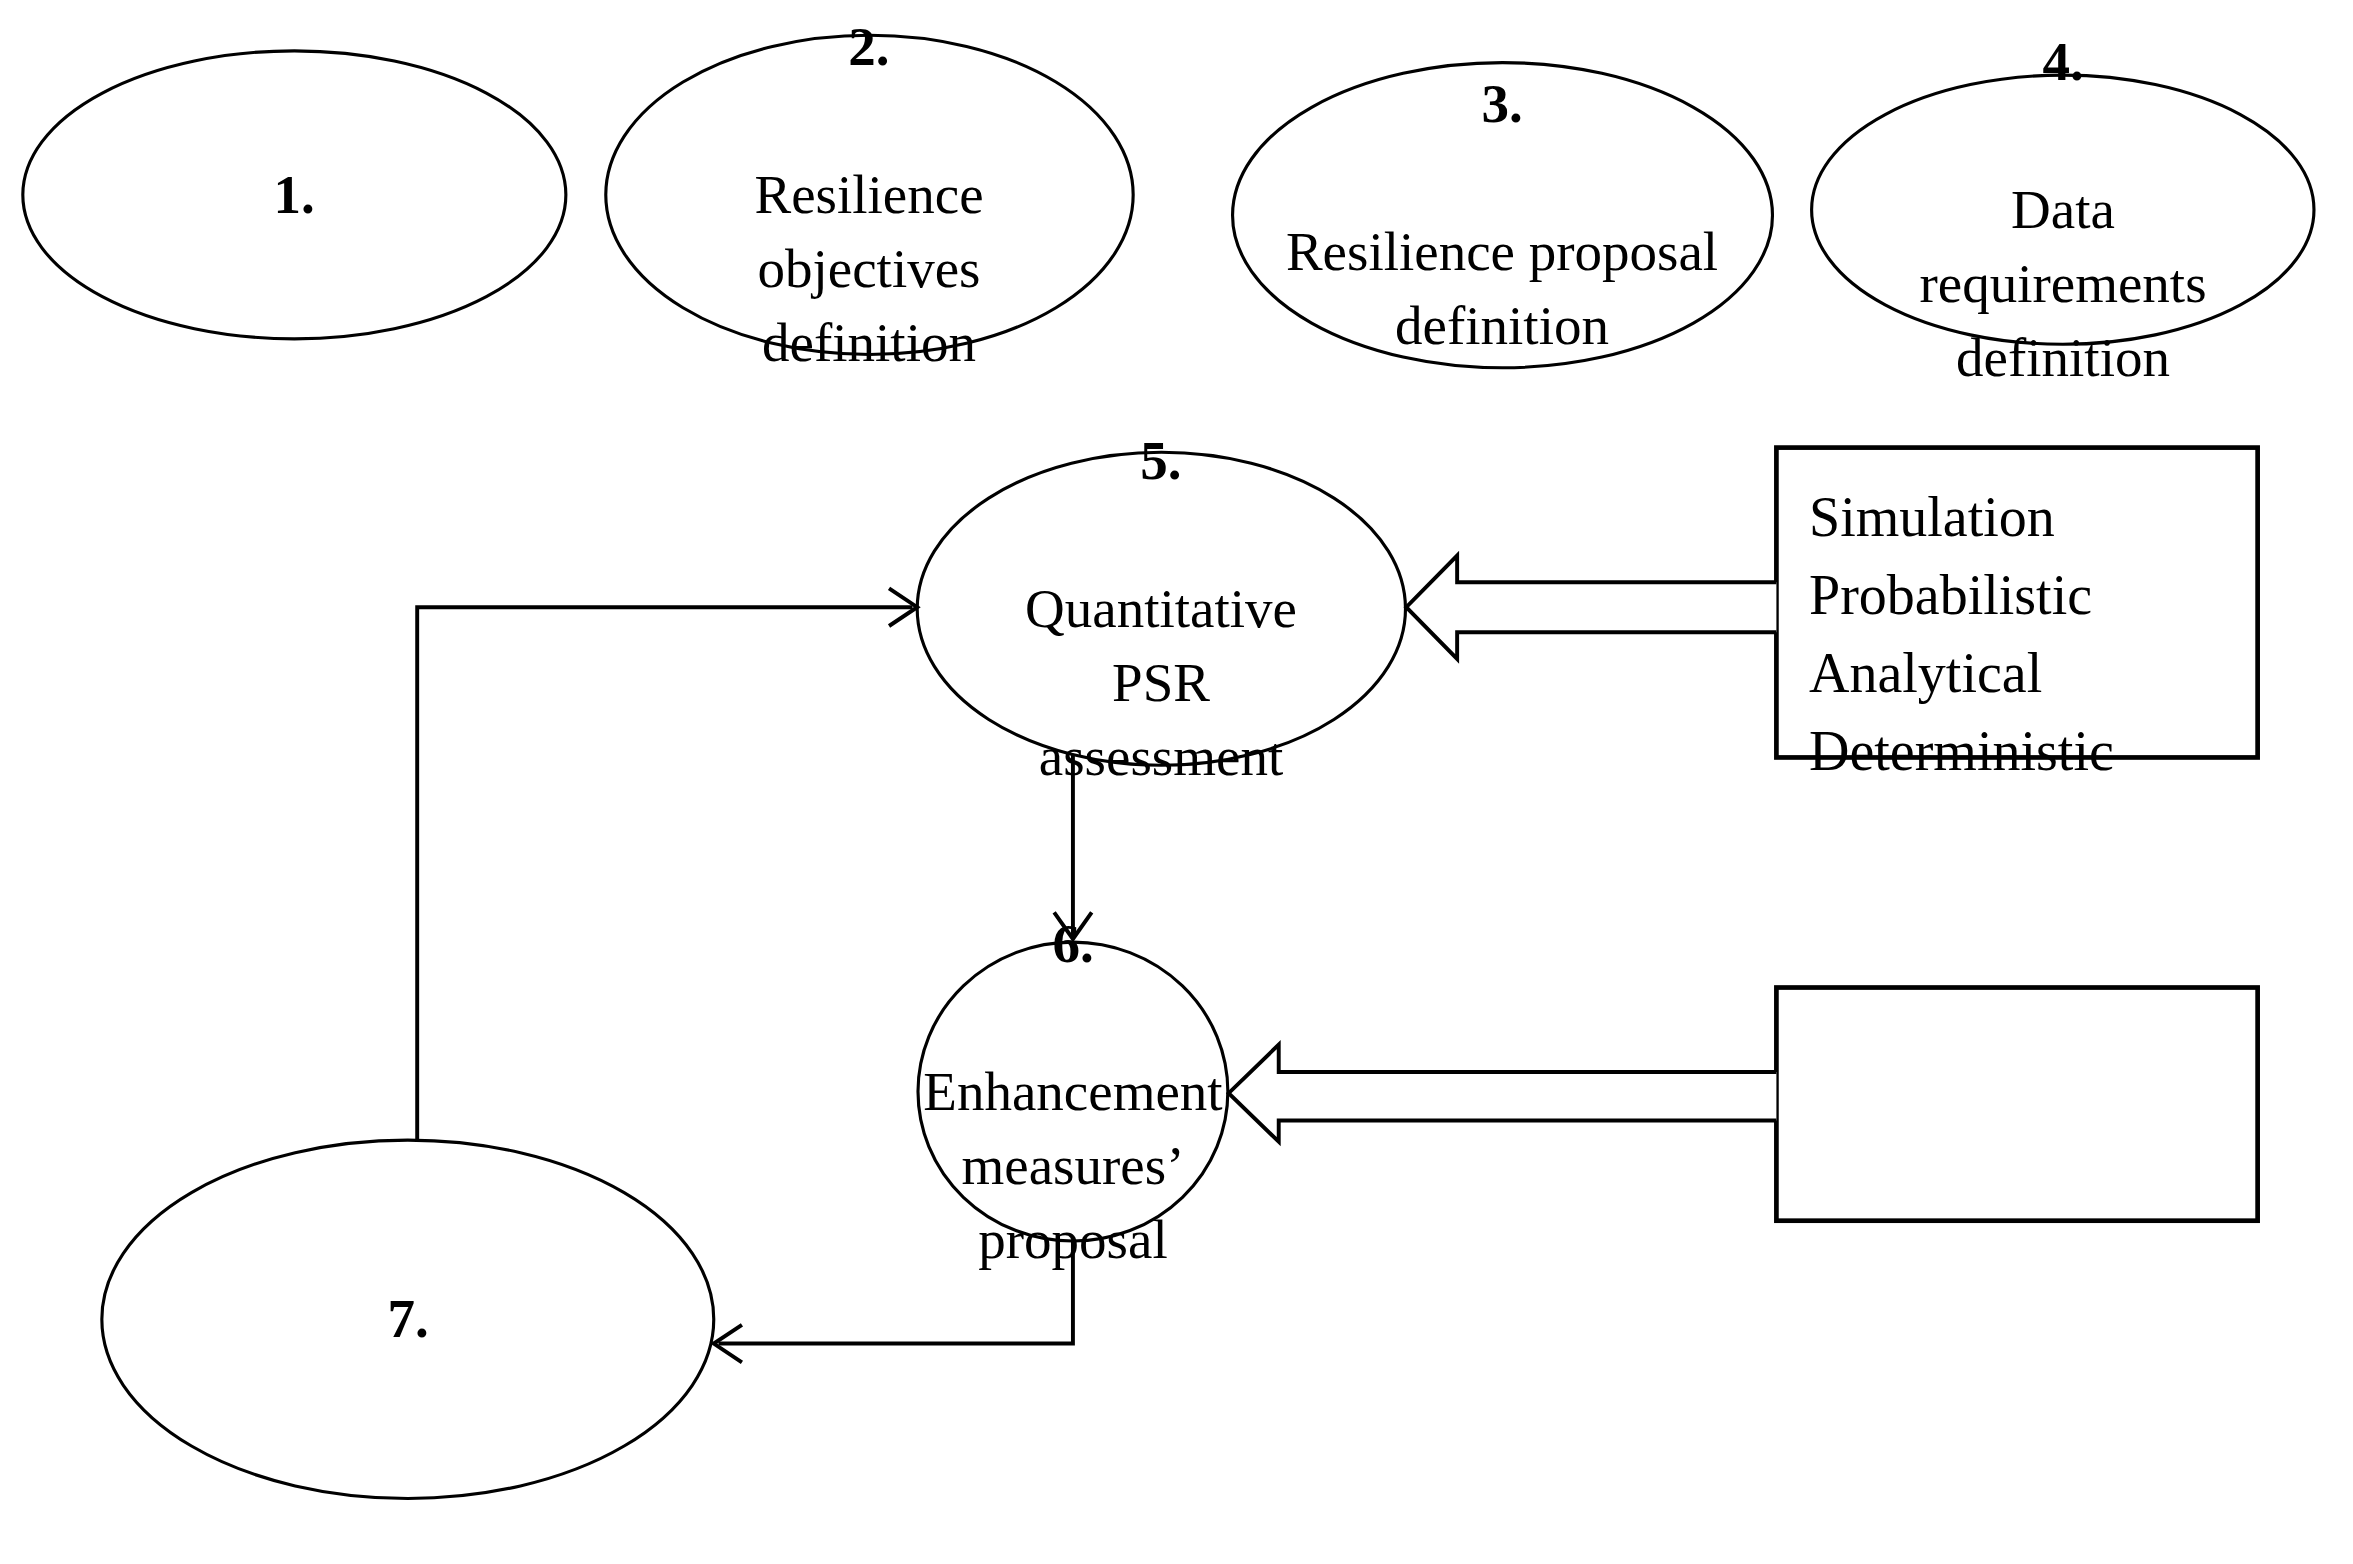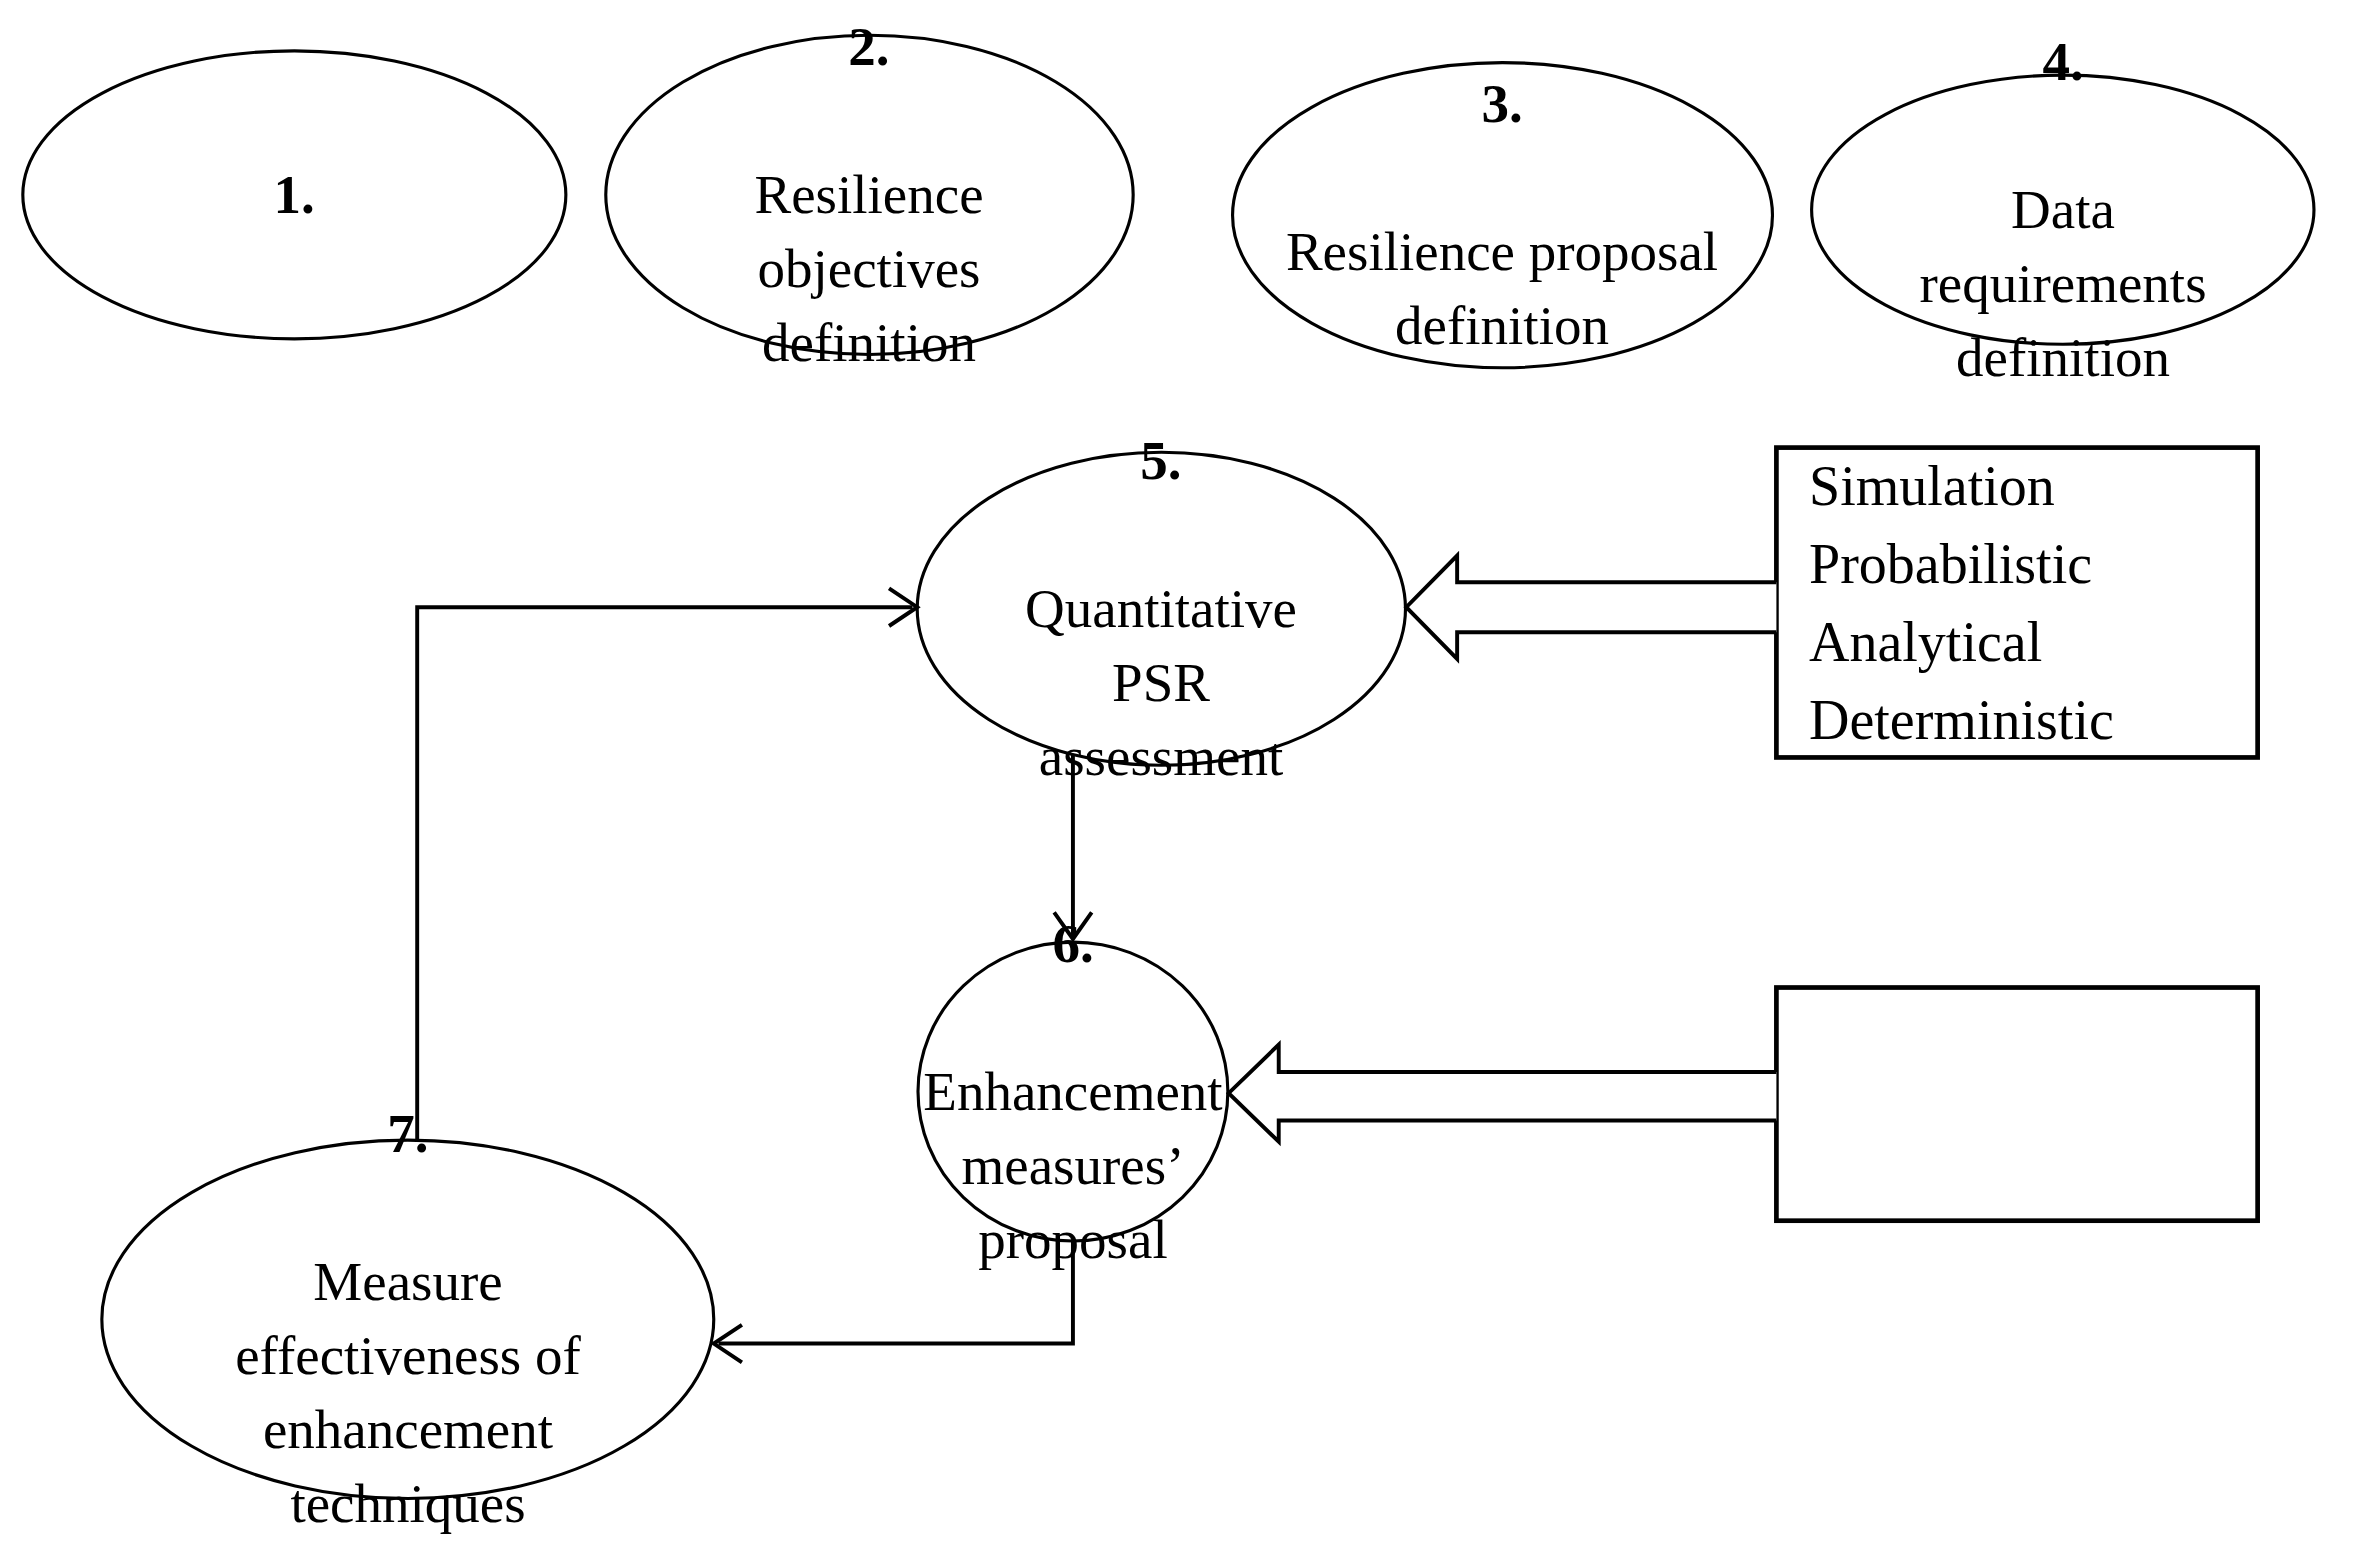--- a/index.html
+++ b/index.html
@@ -44,20 +44,21 @@
     display: flex;
     flex-direction: column;
     justify-content: center;
     font-size: 56px;
     line-height: 78px;
     white-space: pre-line;
     text-align: left;
     padding-left: 33px;
     box-sizing: border-box;
     color: #000000;
+    margin-top: 31px;
   }
 </style>
 </head>
 <body>
 
 <div class="stage">
 
   <svg viewBox="0 0 3008 2000">
 
     <ellipse cx="376" cy="249" rx="347" ry="184" fill="none" stroke="#000" stroke-width="4"></ellipse>
@@ -118,24 +119,20 @@
 
   <div class="node-label" style="left:1073px; top:1092px;">
     <div class="node-number">6.</div>
     <div class="node-lines">Enhancement
 measures’
 proposal</div>
   </div>
 
   <div class="node-label" style="left:408px; top:1319px;">
     <div class="node-number">7.</div>
-    <div class="node-lines">Measure
-effectiveness of
-enhancement
-techniques</div>
   </div>
 
   <div class="side-box-label" style="left:1776px; top:448px; width:481px; height:310px;">Simulation
 Probabilistic
 Analytical
 Deterministic</div>
 
 
 </div>
 

